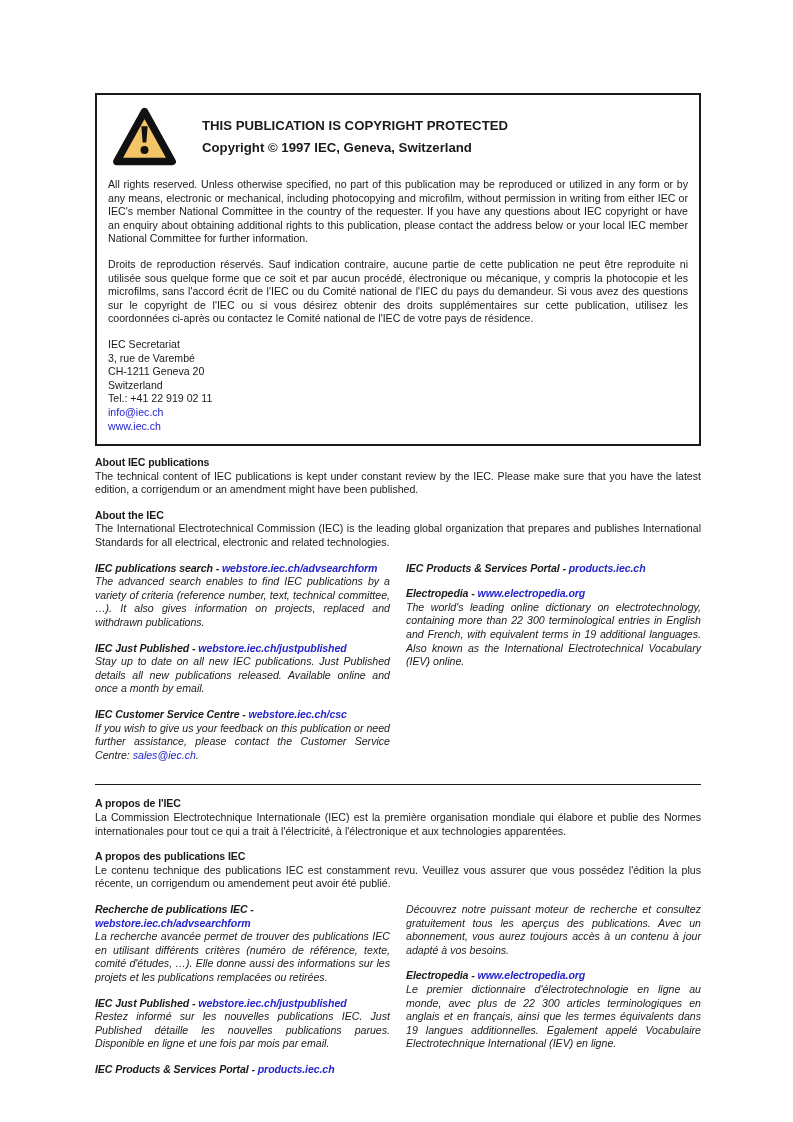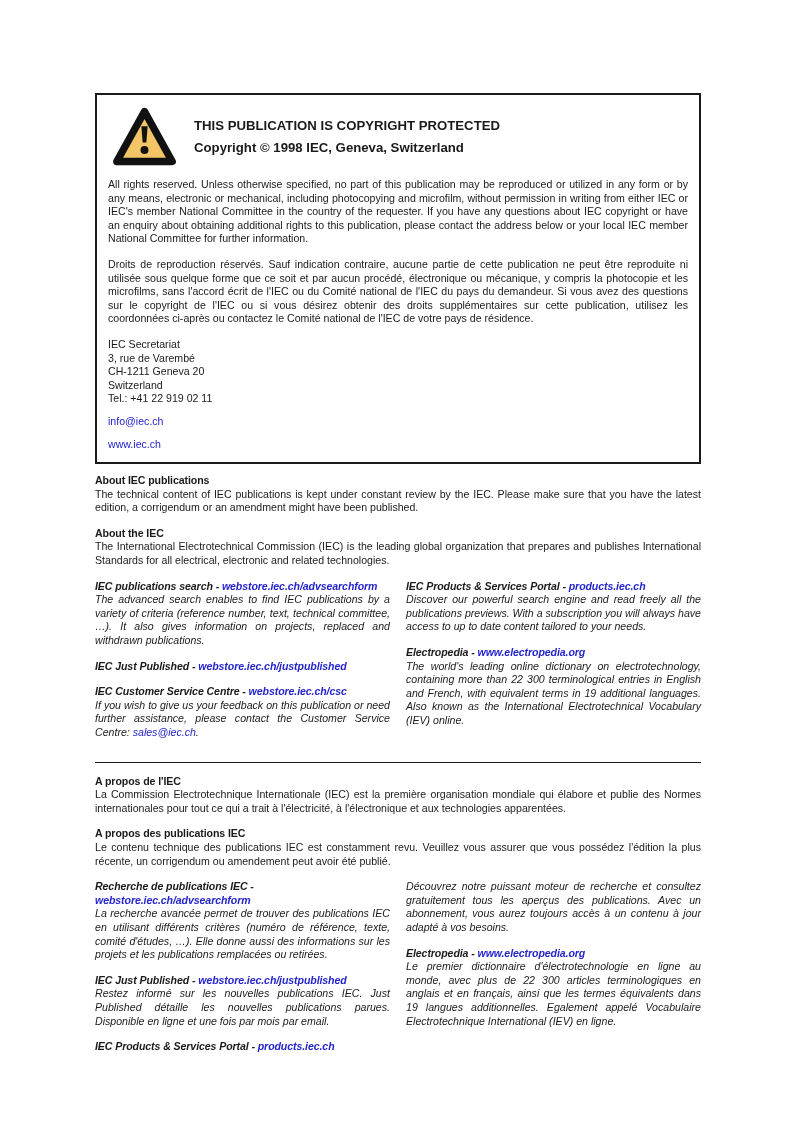--- a/index.html
+++ b/index.html
@@ -7,31 +7,31 @@
   body {
     width:793px; height:1122px; background:#ffffff;
     font-family:"Liberation Sans","DejaVu Sans",sans-serif;
     color:#1a1a1a;
   }
   .page { position:relative; width:793px; height:1122px; background:#fff; overflow:hidden; }
   .content { position:absolute; left:95px; top:93px; width:606px; font-size:10.6px; line-height:13.6px; }
 
   
   .copyright-box { border:2px solid #1a1a1a; padding:8px 11px 2px 11px; margin-bottom:10px; }
-  .box-header { display:flex; align-items:center; gap:16px; margin:3px 0 11px 0; }
+  .box-header { display:flex; align-items:center; gap:24px; margin:3px 0 11px 0; }
   .warning-triangle { width:67px; height:61px; flex:0 0 auto; margin-left:3px; }
   .title1, .title2 { font-weight:bold; font-size:13.2px; line-height:14px; }
   .title1 { margin-bottom:8px; }
 
   p.just { text-align:justify; margin:0 0 12px 0; }
   .contact { display:flex; margin:0 0 9px 0;flex-direction:column; }
   .addr { width:192px; }
   .contact div { line-height:13.6px; }
 
-  .link { color:#2424cc; text-decoration:none; cursor:pointer;margin-top:9px; }
+  .link { color:#2424cc; text-decoration:none; cursor:pointer; }
   .contact .link { display:block; }
 
   .h { font-weight:bold; letter-spacing:-0.1px; }
   .h .link { font-weight:bold; }
   .nowrap { white-space:nowrap; }
 
   .section { margin-bottom:12px; }
   .cols { display:flex; gap:16px; }
   .col { width:295px; }
   .block { margin-bottom:12px;font-style:italic; }
@@ -47,21 +47,21 @@
 
     <div class="copyright-box">
       <div class="box-header">
         <svg class="warning-triangle" viewBox="0 0 72 66">
           <path d="M36 6 L66 60 L6 60 Z" fill="#f3c567" stroke="#111" stroke-width="8" stroke-linejoin="round"></path>
           <path d="M32.6 22 h6.8 l-1.4 17.5 h-4 Z" fill="#111"></path>
           <circle cx="36" cy="47.5" r="4.3" fill="#111"></circle>
         </svg>
         <div class="titles">
           <div class="title1">THIS PUBLICATION IS COPYRIGHT PROTECTED</div>
-          <div class="title2">Copyright © 1998 IEC, Geneva, Switzerland</div>
+          <div class="title2">Copyright © 1997 IEC, Geneva, Switzerland</div>
         </div>
       </div>
       <p class="just">All rights reserved. Unless otherwise specified, no part of this publication may be reproduced or utilized in any form or by any means, electronic or mechanical, including photocopying and microfilm, without permission in writing from either IEC or IEC's member National Committee in the country of the requester. If you have any questions about IEC copyright or have an enquiry about obtaining additional rights to this publication, please contact the address below or your local IEC member National Committee for further information.</p>
       <p class="just">Droits de reproduction réservés. Sauf indication contraire, aucune partie de cette publication ne peut être reproduite ni utilisée sous quelque forme que ce soit et par aucun procédé, électronique ou mécanique, y compris la photocopie et les microfilms, sans l'accord écrit de l'IEC ou du Comité national de l'IEC du pays du demandeur. Si vous avez des questions sur le copyright de l'IEC ou si vous désirez obtenir des droits supplémentaires sur cette publication, utilisez les coordonnées ci-après ou contactez le Comité national de l'IEC de votre pays de résidence.</p>
       <div class="contact">
         <div class="addr">
           <div>IEC Secretariat</div>
           <div>3, rue de Varembé</div>
           <div>CH-1211 Geneva 20</div>
           <div>Switzerland</div>
@@ -84,30 +84,30 @@
     </div>
 
     <div class="cols">
       <div class="col">
         <div class="block">
           <div class="h nowrap"><span>IEC publications search - </span><a class="link">webstore.iec.ch/advsearchform</a></div>
           <p class="just">The advanced search enables to find IEC publications by a variety of criteria (reference number, text, technical committee, …). It also gives information on projects, replaced and withdrawn publications.</p>
         </div>
         <div class="block">
           <div class="h nowrap"><span>IEC Just Published - </span><a class="link">webstore.iec.ch/justpublished</a></div>
+          <p class="just">Stay up to date on all new IEC publications. Just Published details all new publications released. Available online and once a month by email.</p>
         </div>
         <div class="block">
           <div class="h nowrap"><span>IEC Customer Service Centre - </span><a class="link">webstore.iec.ch/csc</a></div>
           <p class="just"><span>If you wish to give us your feedback on this publication or need further assistance, please contact the Customer Service Centre: </span><a class="link">sales@iec.ch</a><span>.</span></p>
         </div>
       </div>
       <div class="col">
         <div class="block">
           <div class="h nowrap"><span>IEC Products &amp; Services Portal - </span><a class="link">products.iec.ch</a></div>
-          <p class="just">Discover our powerful search engine and read freely all the publications previews. With a subscription you will always have access to up to date content tailored to your needs.</p>
         </div>
         <div class="block">
           <div class="h nowrap"><span>Electropedia - </span><a class="link">www.electropedia.org</a></div>
           <p class="just">The world's leading online dictionary on electrotechnology, containing more than 22 300 terminological entries in English and French, with equivalent terms in 19 additional languages. Also known as the International Electrotechnical Vocabulary (IEV) online.</p>
         </div>
       </div>
     </div>
 
     <hr class="divider">
 

